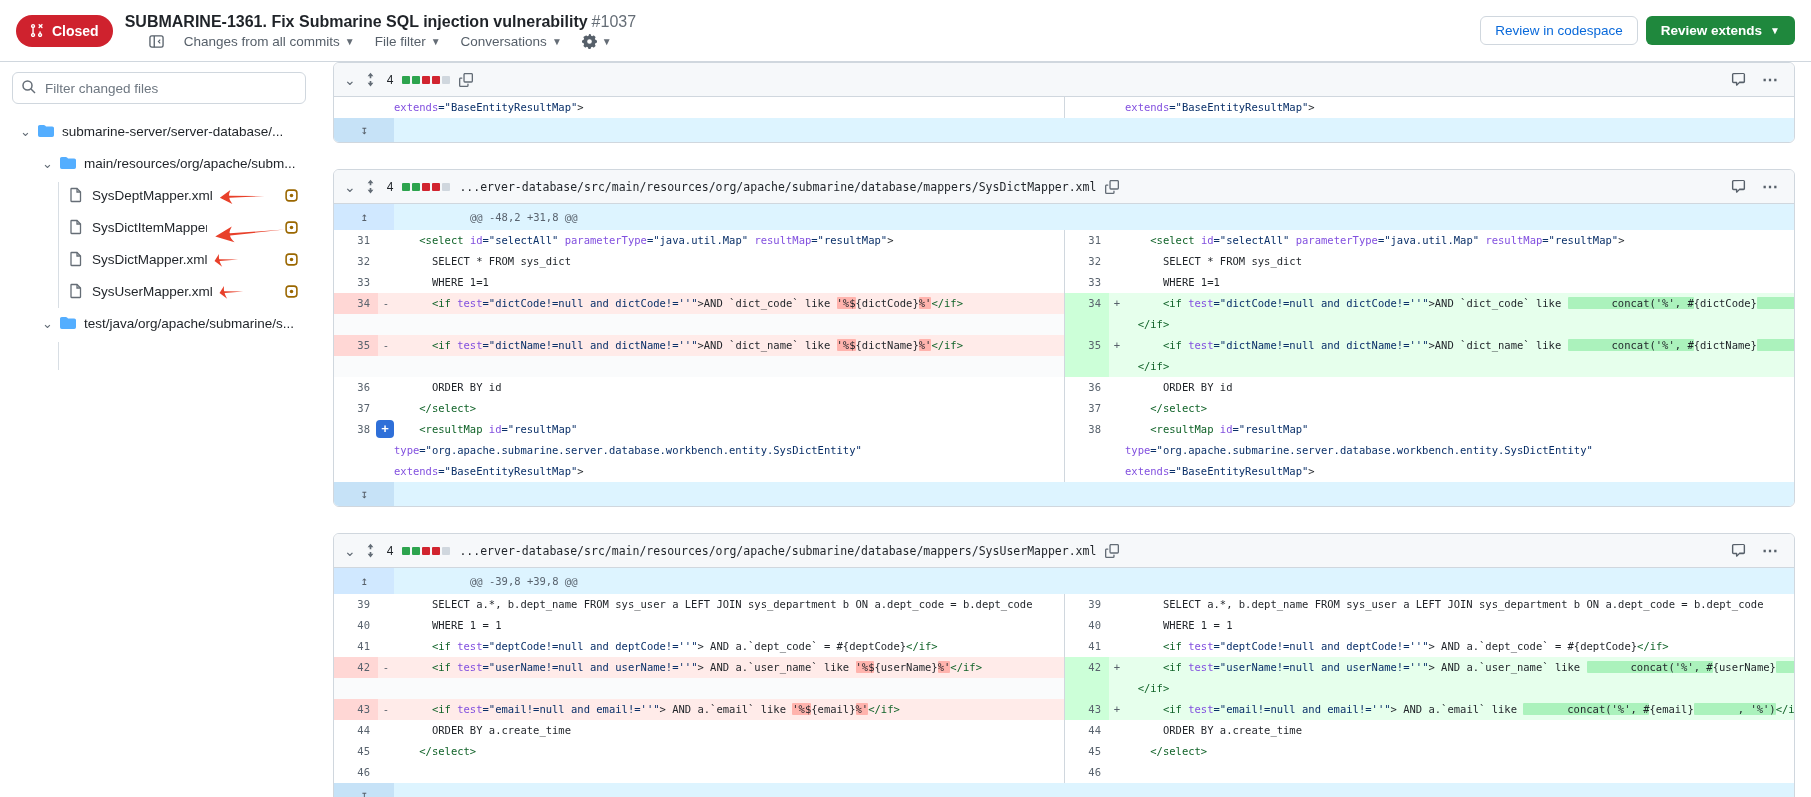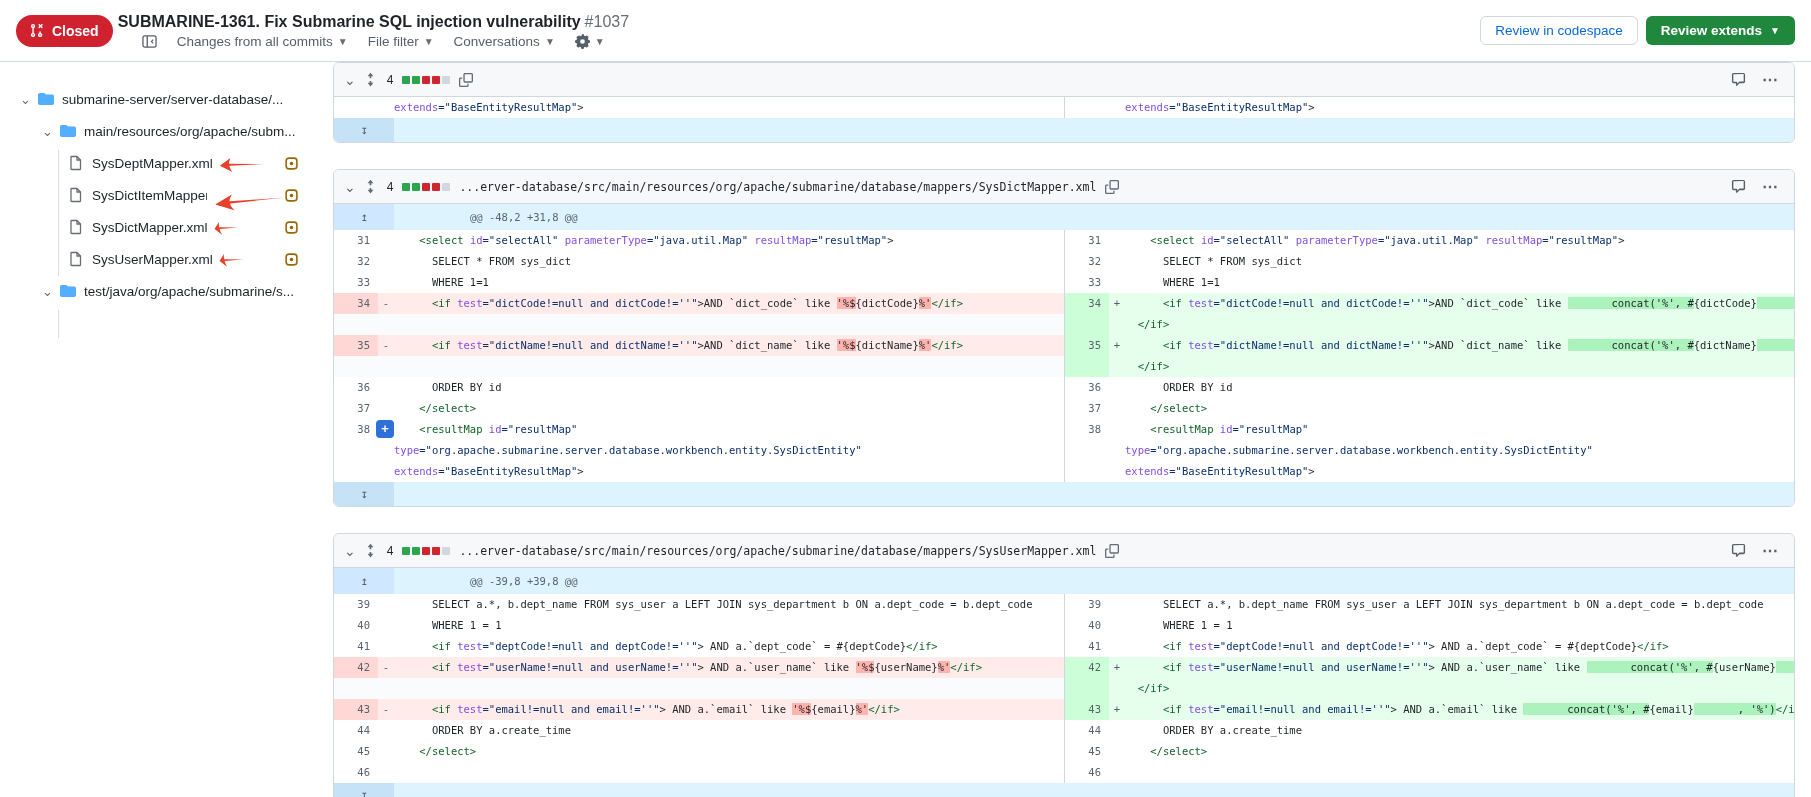--- a/index.html
+++ b/index.html
@@ -5,21 +5,21 @@
   html,body{margin:0;padding:0;}
   body{width:1811px;height:797px;overflow:hidden;background:#fff;color:#1f2328;
        font-family:"Liberation Sans",sans-serif;position:relative;font-size:14px;}
 
   
   .topbar{height:62px;box-sizing:border-box;border-bottom:1px solid #d0d7de;
           display:flex;align-items:center;padding:0 16px;background:#fff;}
   .badge{display:inline-flex;align-items:center;gap:7px;background:#cf222e;color:#fff;
          font-weight:700;font-size:14px;padding:0 14px;height:32px;border-radius:999px;flex:none;}
   .badge svg{display:block;}
-  .title-block{margin-left:5px;flex:1;min-width:0;}
+  .title-block{margin-left:12px;flex:1;min-width:0;}
   .title-line{font-size:16px;font-weight:700;white-space:nowrap;}
   .pr-number{color:#656d76;font-weight:400;margin-left:4px;}
   .toolbar{display:flex;align-items:center;gap:20px;margin-top:3px;color:#57606a;
            font-size:13.5px;padding-left:24px;}
   .tool-item{display:inline-flex;align-items:center;gap:5px;cursor:pointer;white-space:nowrap;}
   .caret{font-size:10px;color:#656d76;}
   .actions{margin-left:auto;display:flex;gap:8px;align-items:center;flex:none;}
   .btn{border-radius:6px;font-size:13.5px;padding:6px 14px;border:1px solid transparent;
        display:inline-flex;align-items:center;gap:8px;cursor:pointer;font-family:inherit;}
   .btn-codespace{background:#fff;border-color:#d0d7de;color:#0969da;}
@@ -141,20 +141,27 @@
   <div class="actions">
     <button class="btn btn-codespace">Review in codespace</button>
     <button class="btn btn-review">
         <span>Review extends</span>
         <span class="caret">▼</span>
       </button>
   </div>
 </div>
 
 <div class="sidebar">
+  <div class="filter-wrap">
+    <svg class="search-icon" width="16" height="16" viewBox="0 0 16 16" fill="none" stroke="#656d76" stroke-width="1.5">
+        <circle cx="6.5" cy="6.5" r="4.5"></circle>
+        <line x1="10" y1="10" x2="14" y2="14"></line>
+      </svg>
+    <input class="filter-input" placeholder="Filter changed files" style="">
+  </div>
   <div class="tree" id="tree">
     <div class="guide guide1"></div>
     <div class="guide guide2"></div>
 
   <div class="trow dep0">
     <span class="tchev">⌄</span>
     <span class="ticon tfolder">
           <svg width="16" height="16" viewBox="0 0 16 16" fill="#54aeff">
             <path d="M1.75 2h4.07c.47 0 .92.187 1.25.52l.96.96h6.22c.966 0 1.75.784 1.75 1.75v7A1.75 1.75 0 0 1 14.25 14H1.75A1.75 1.75 0 0 1 0 12.25v-8.5C0 2.784.784 2 1.75 2Z"></path>
           </svg>

